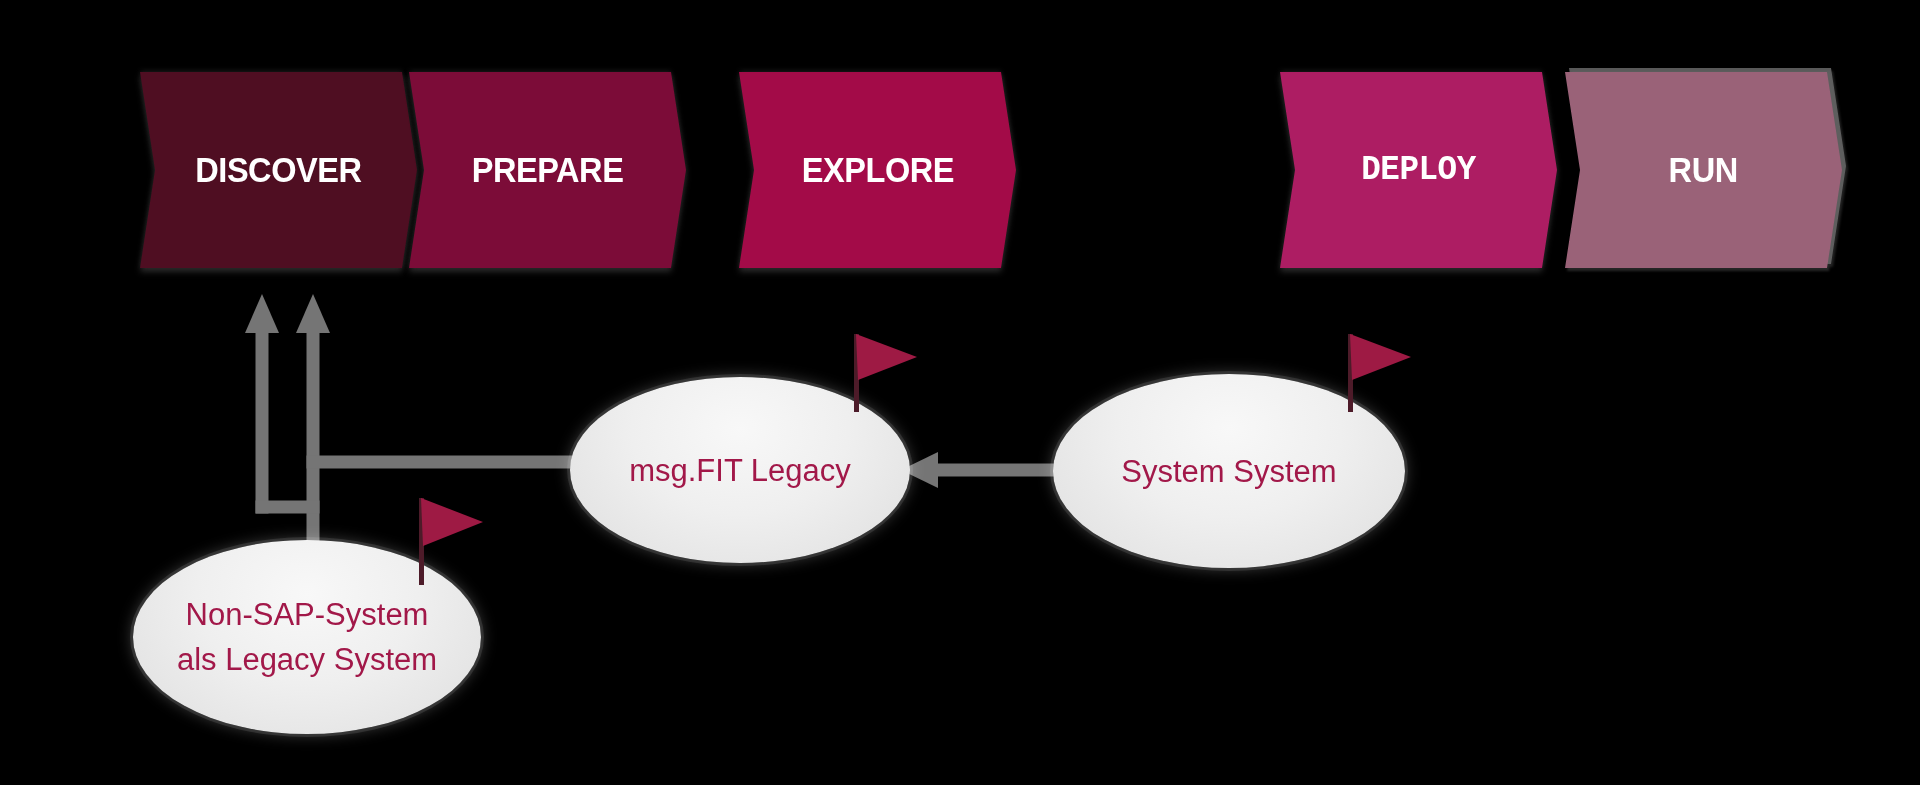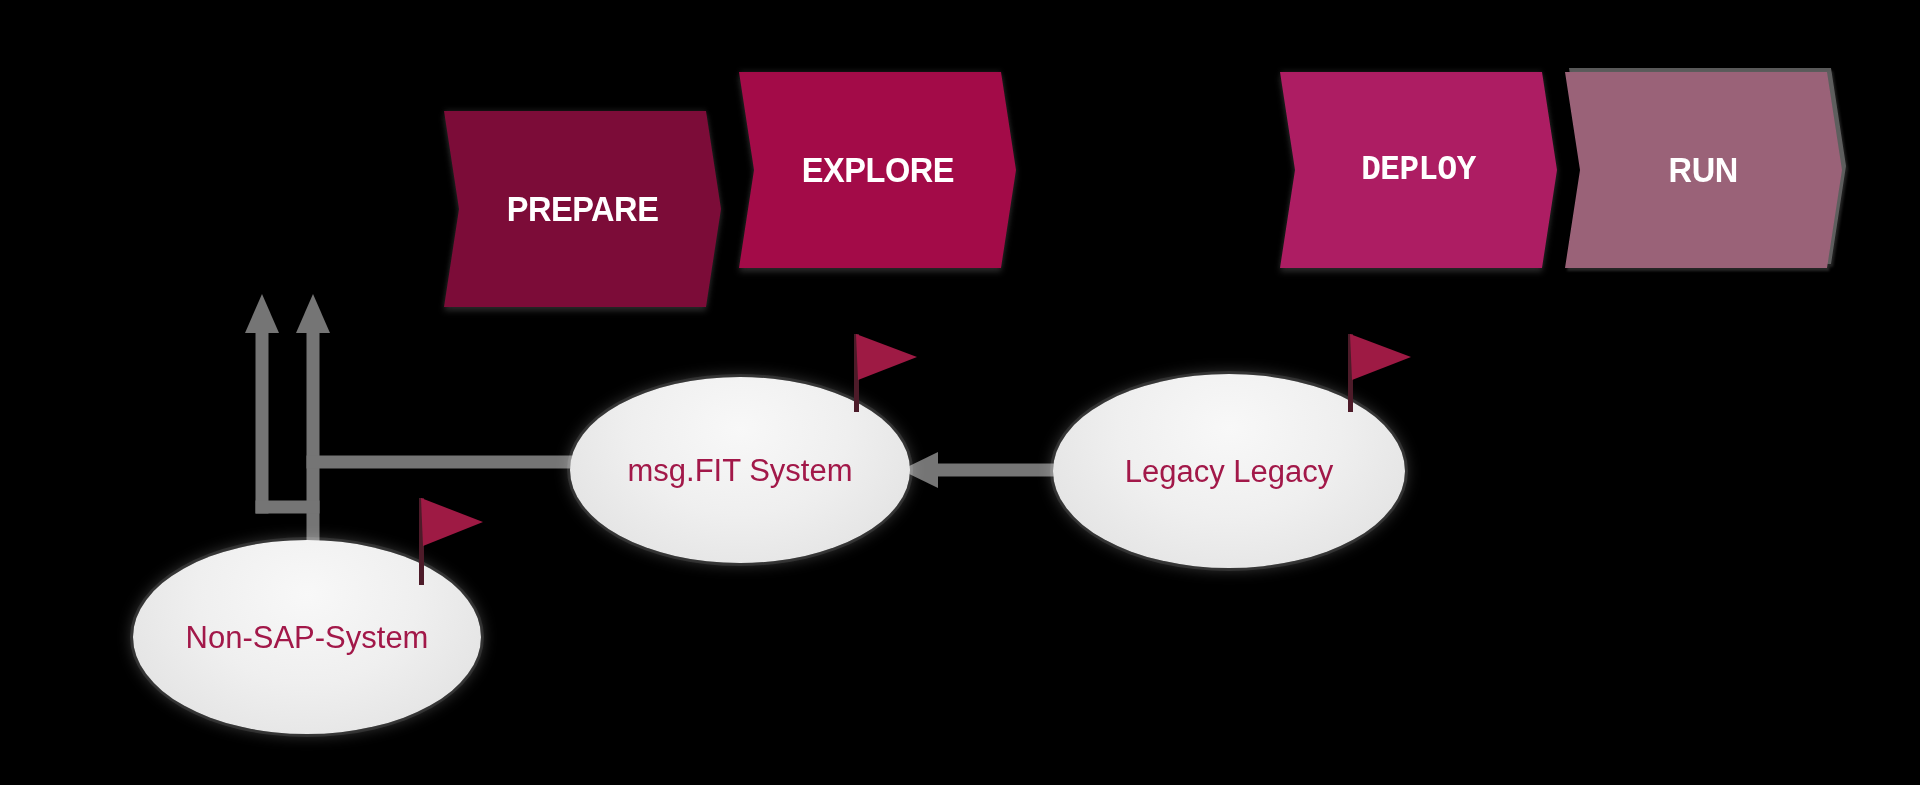--- a/index.html
+++ b/index.html
@@ -54,21 +54,26 @@
       <path d="M262 507 H313" style="stroke:var(--connector);" stroke-width="13" fill="none" stroke-linecap="square"></path>
       <polygon points="245,333 279,333 262,294" style="fill:var(--connector);"></polygon>
     </g>
 
     <g>
       <path d="M930 470 H1090" style="stroke:var(--connector);" stroke-width="13" fill="none" stroke-linecap="square"></path>
       <polygon points="938,452 938,488 901,470" style="fill:var(--connector);"></polygon>
     </g>
   </svg>
 
-  <div class="chev-wrap" style="left:444px;width:277px;margin-top:39px;">
+  <div class="chev-wrap" style="left:140px;width:277px;">
+    <div class="chevron" style="--fill:var(--stage-discover);">
+      <span class="label">DISCOVER</span>
+    </div>
+  </div>
+  <div class="chev-wrap" style="left:409px;width:277px;">
     <div class="chevron" style="--fill:var(--stage-prepare);">
       <span class="label">PREPARE</span>
     </div>
   </div>
   <div class="chev-wrap" style="left:739px;width:277px;">
     <div class="chevron" style="--fill:var(--stage-explore);">
       <span class="label">EXPLORE</span>
     </div>
   </div>
   <div class="chev-wrap" style="left:1280px;width:277px;font-family:Liberation Mono, monospace;">
@@ -76,29 +81,30 @@
       <span class="label">DEPLOY</span>
     </div>
   </div>
   <div class="chev-wrap last" style="left:1565px;width:277px;">
     <div class="chevron" style="--fill:var(--stage-run);">
       <span class="label">RUN</span>
     </div>
   </div>
 
   <div class="bubble" style="left:570px;top:377px;width:340px;height:186px;">
-    <span class="line">msg.FIT System</span>
+    <span class="line">msg.FIT Legacy</span>
   </div>
 
   <div class="bubble" style="left:1053px;top:374px;width:352px;height:194px;">
-    <span class="line">Legacy Legacy</span>
+    <span class="line">System System</span>
   </div>
 
   <div class="bubble" style="left:133px;top:540px;width:348px;height:194px;">
     <span class="line">Non-SAP-System</span>
+    <span class="line">als Legacy System</span>
   </div>
 
   <svg class="flag" style="left:849px;top:328px;" width="80" height="90" viewBox="0 0 80 90">
     <rect x="5" y="6" width="5" height="78" style="fill:var(--flag-pole);"></rect>
     <path d="M7 6 L68 29 L9 52 Z" style="fill:var(--flag);"></path>
   </svg>
   <svg class="flag" style="left:1343px;top:328px;" width="80" height="90" viewBox="0 0 80 90">
     <rect x="5" y="6" width="5" height="78" style="fill:var(--flag-pole);"></rect>
     <path d="M7 6 L68 29 L9 52 Z" style="fill:var(--flag);"></path>
   </svg>

